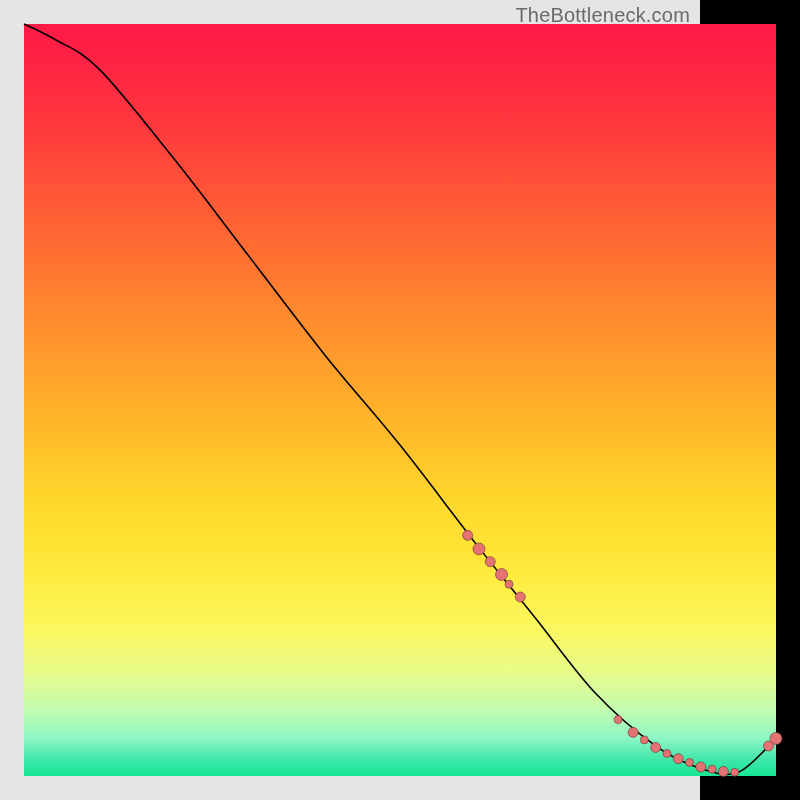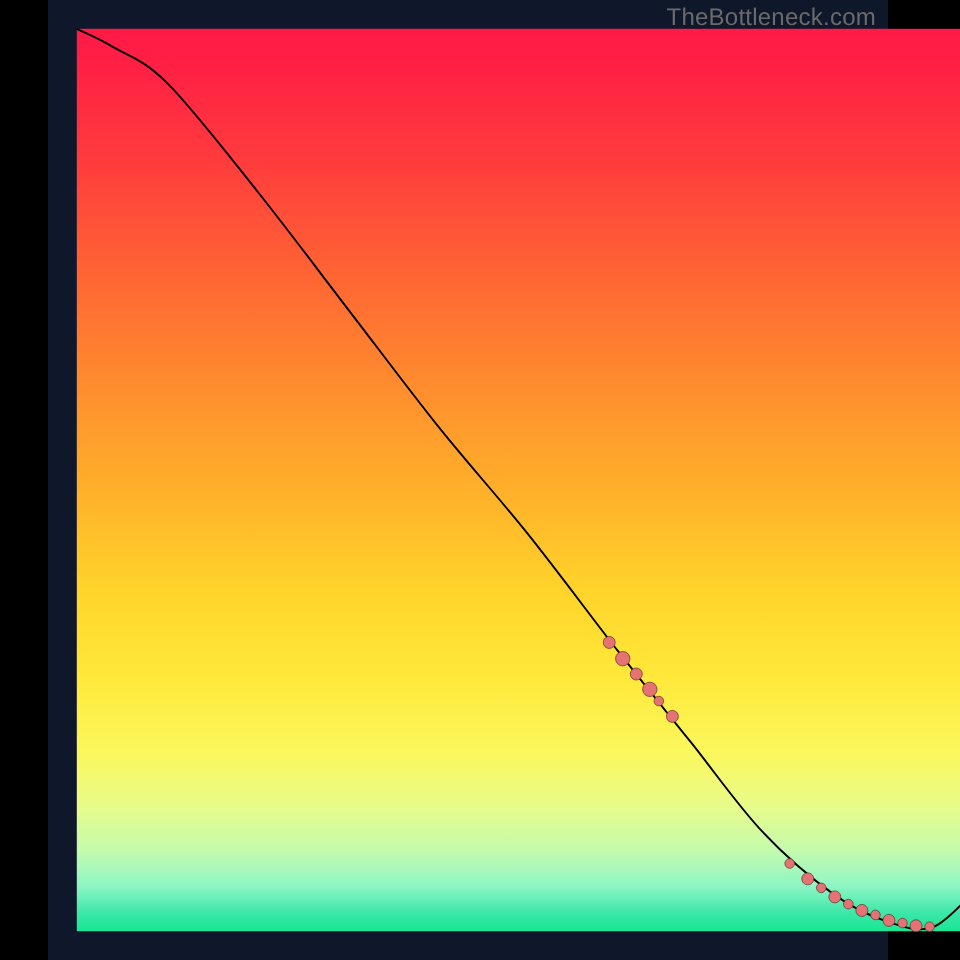--- a/index.html
+++ b/index.html
@@ -1,22 +1,21 @@
 <!DOCTYPE html>
 <html><head>
 <meta charset="utf-8">
 <style>
   * { margin: 0; padding: 0; box-sizing: border-box; }
   html, body { width: 800px; height: 800px; overflow: hidden; background: #000; }
   .stage {
     position: relative;
     width: 700px;
     height: 800px;
-    background: #0f172a;
-    margin-left: 40px;
+    background: #e5e5e5;
   }
   .plot {
     position: absolute;
     left: 24px;
     top: 24px;
     width: 752px;
     height: 752px;
   }
   .gradient-bg {
     position: absolute;

